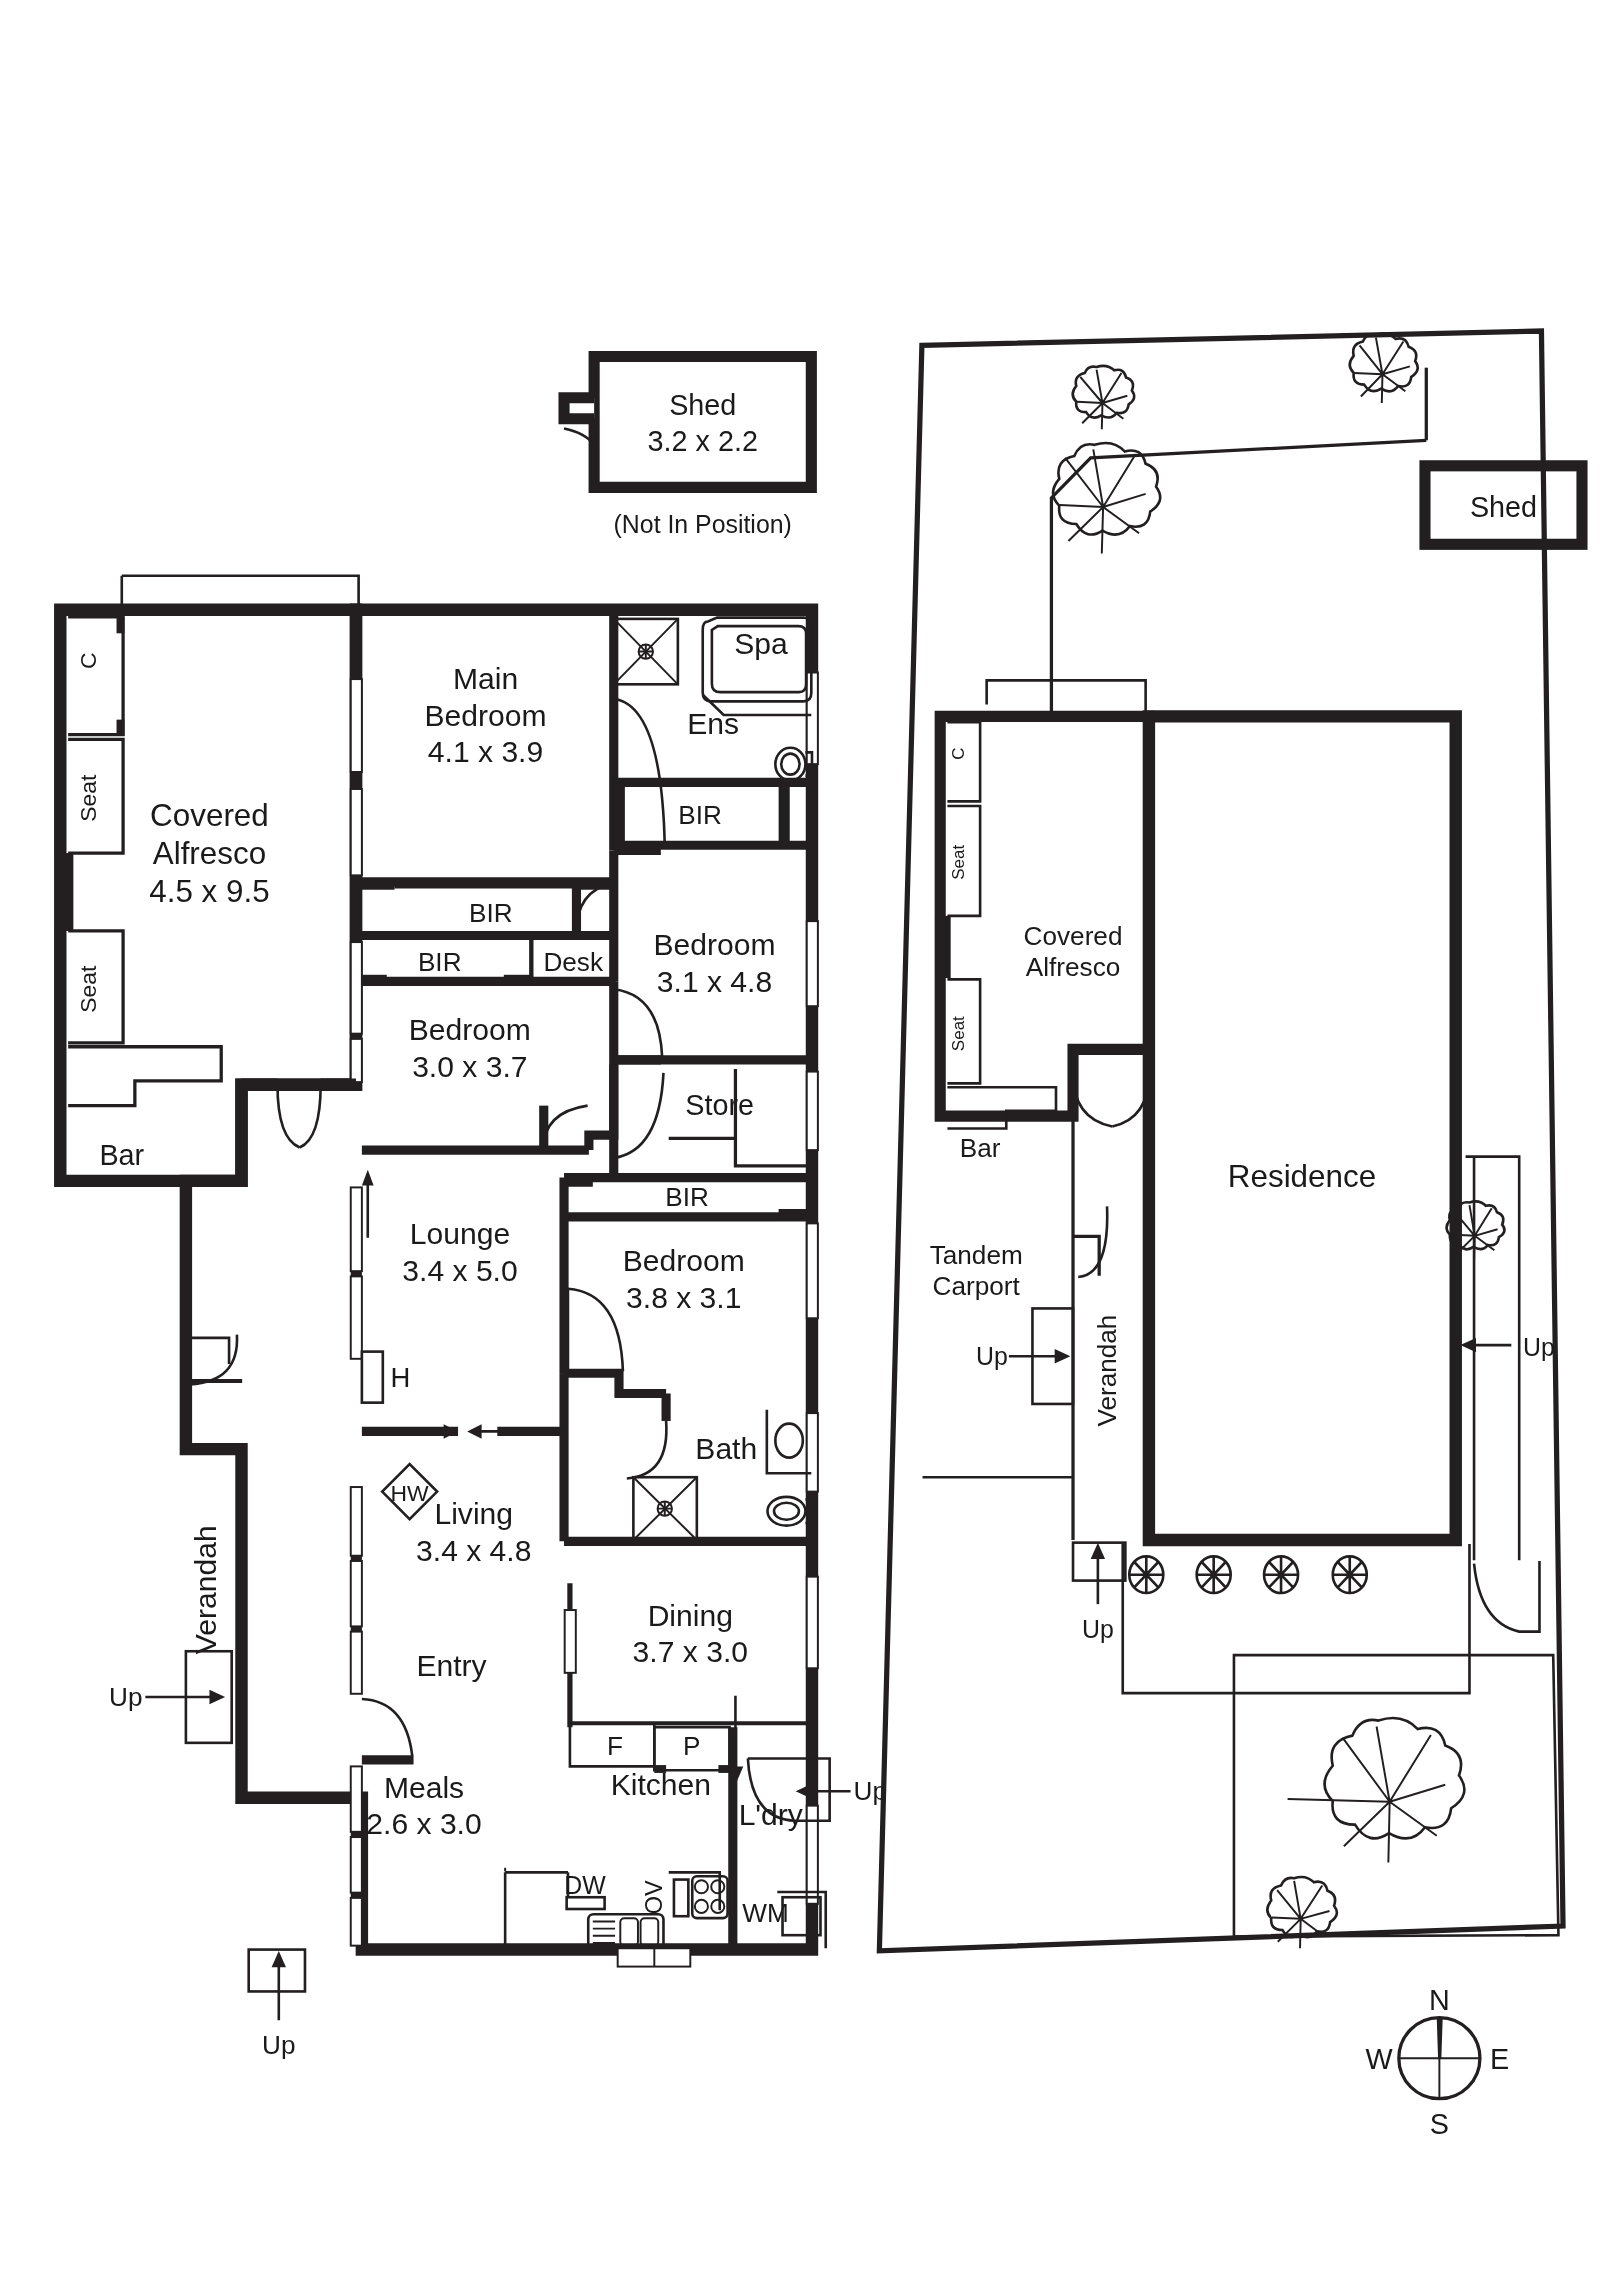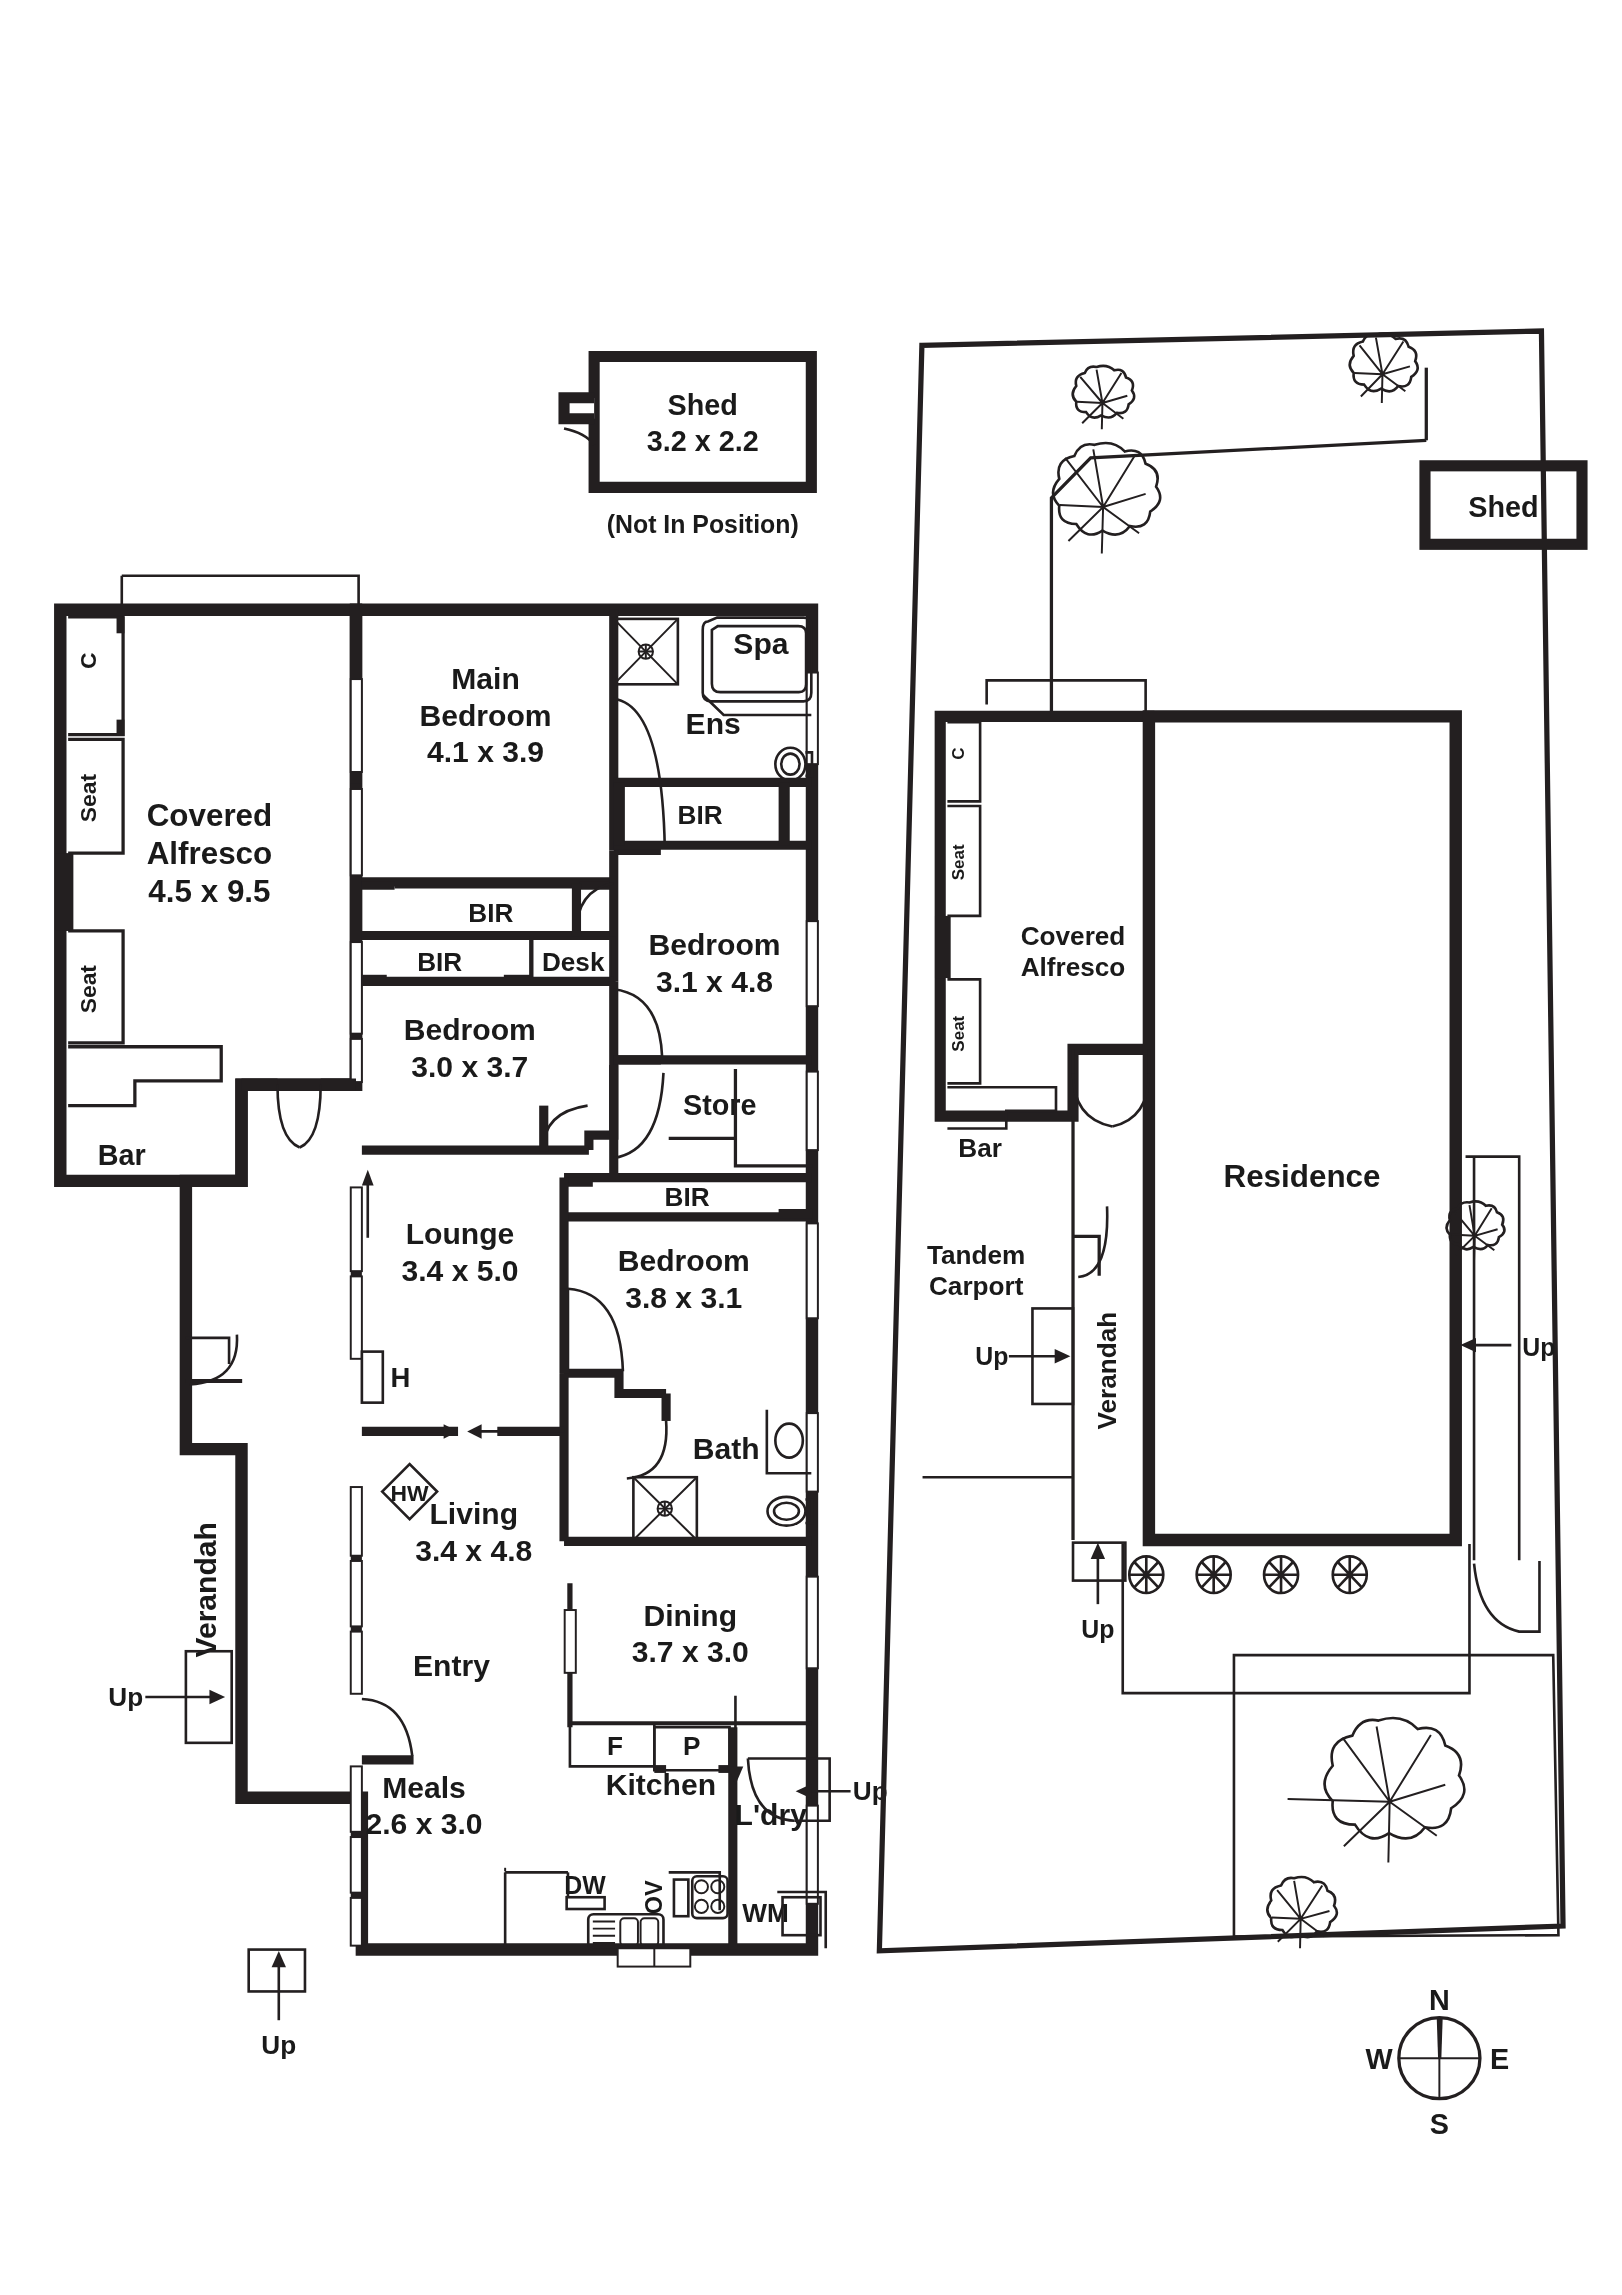--- a/index.html
+++ b/index.html
@@ -1,17 +1,17 @@
 <!DOCTYPE html>
 <html style="font-size:10.5px"><head>
 <meta charset="utf-8">
 <style>
   html,body{margin:0;padding:0;background:#ffffff;}
   body{width:1622px;height:2295px;position:relative;font-family:"Liberation Sans",sans-serif;color:#1a1a1a;overflow:hidden;}
-  #stage{position:absolute;left:0;top:0;width:1622px;height:2034px;font-weight:bold;}
+  #stage{position:absolute;left:0;top:0;width:1622px;height:2034px;}
   svg{display:block;}
   .lbl{font-family:"Liberation Sans",sans-serif;fill:#1a1a1a;}
 </style>
 </head>
 <body>
 
 <div id="stage">
 <svg width="1622" height="2295" viewBox="0 0 2479 3508" xmlns="http://www.w3.org/2000/svg">
   <rect x="0" y="0" width="2479" height="3508" fill="#ffffff"></rect>
 

